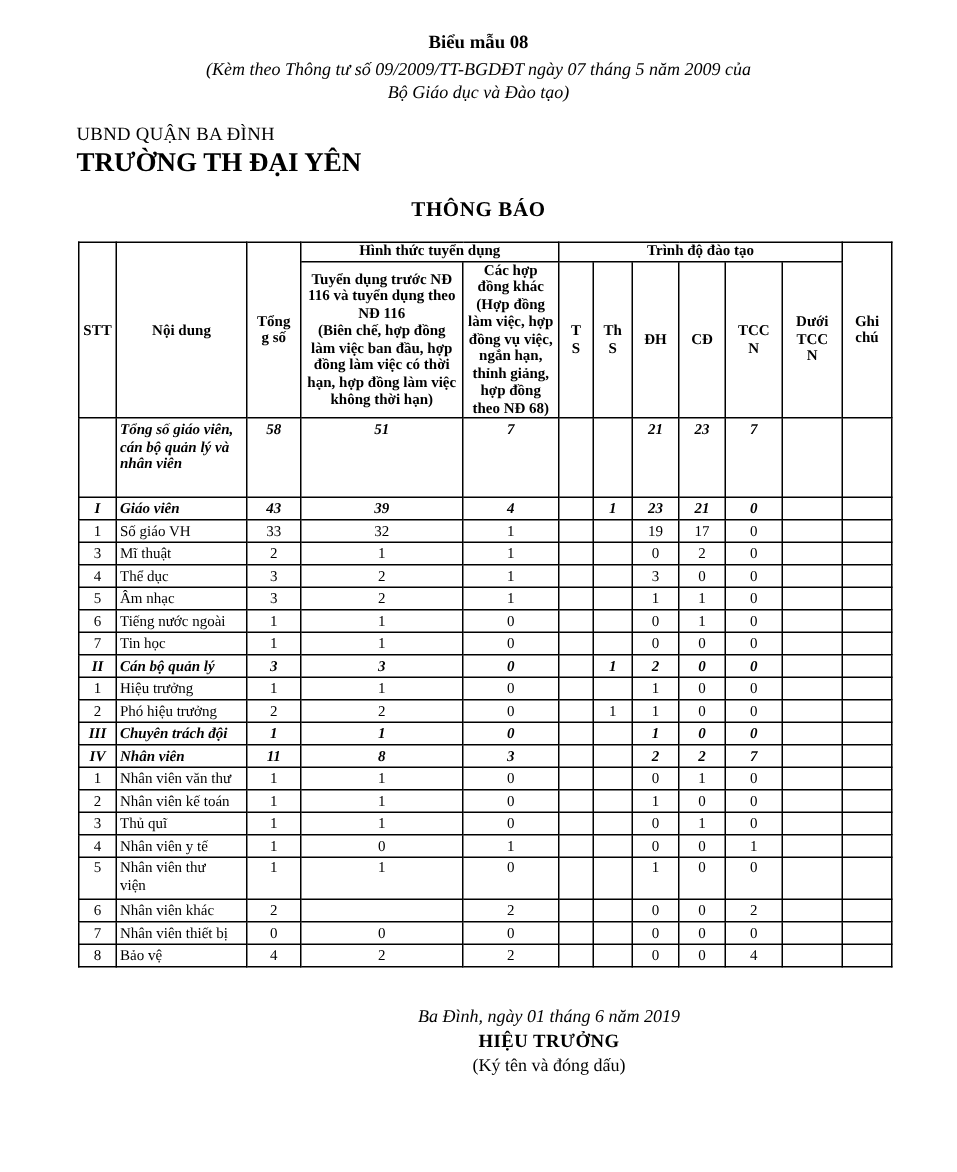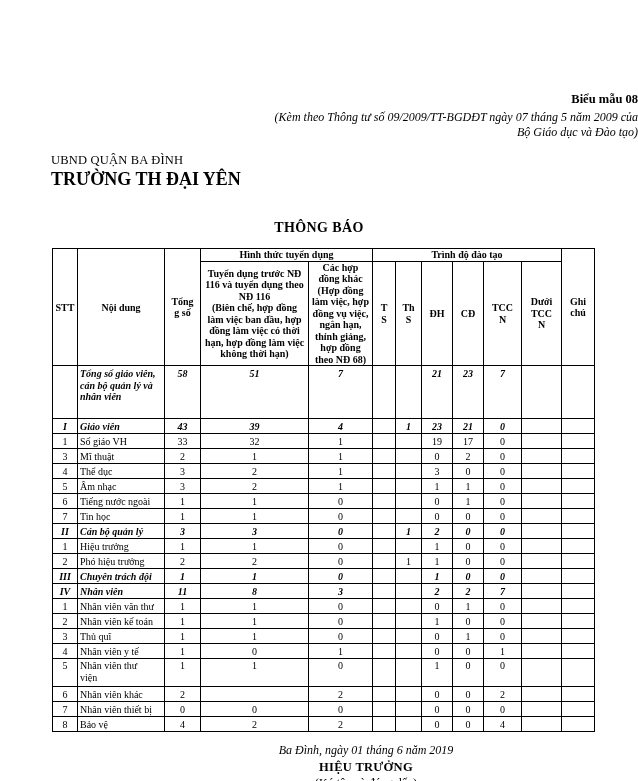--- a/index.html
+++ b/index.html
@@ -11,24 +11,23 @@
     width: 638px;
     height: 781px;
     font-family: "Liberation Serif", "DejaVu Serif", serif;
     color: #000000;
     position: relative;
     overflow: hidden;
   }
 
   
   .form-code-block {
-    text-align: right;
-    padding-top: 52px;
+    text-align: center;
+    padding-top: 21px;
     line-height: 1.25;
-    margin-top: 40px;
   }
   .form-code {
     font-size: 12.5px;
     font-weight: bold;
   }
   .form-ref {
     font-size: 12px;
     font-style: italic;
     margin-top: 2px;
   }
@@ -45,21 +44,21 @@
     letter-spacing: .2px;
   }
   .org-line2 {
     font-size: 18px;
     font-weight: bold;
   }
 
   
   .notice-block {
     text-align: center;
-    margin-top: 28px;
+    margin-top: 12px;
     line-height: 1.35;
   }
   .notice-title {
     font-size: 14px;
     font-weight: bold;
     letter-spacing: .4px;
   }
   .notice-sub {
     font-size: 12.5px;
     font-weight: bold;
@@ -125,21 +124,21 @@
   tr.bold-row td { font-weight: bold; font-style: italic; }
   tr.tall-row td { height: 50px; vertical-align: top; padding-top: 2px; }
   tr.tall-row td.c-num { vertical-align: top; }
   tr.two-line td { height: 26px; vertical-align: top; padding-top: 1px; }
   tr.two-line td.c-num { vertical-align: top; }
 
   .cell-multiline { white-space: pre-line; }
 
   
   .footer {
-    margin-top: 10px;
+    margin-top: 24px;
     padding-right: 56px;
     text-align: center;
     line-height: 1.35;
   }
   .footer-inner {
     display: inline-block;
     text-align: center;
     margin-left: 150px;
   }
   .footer-date {

